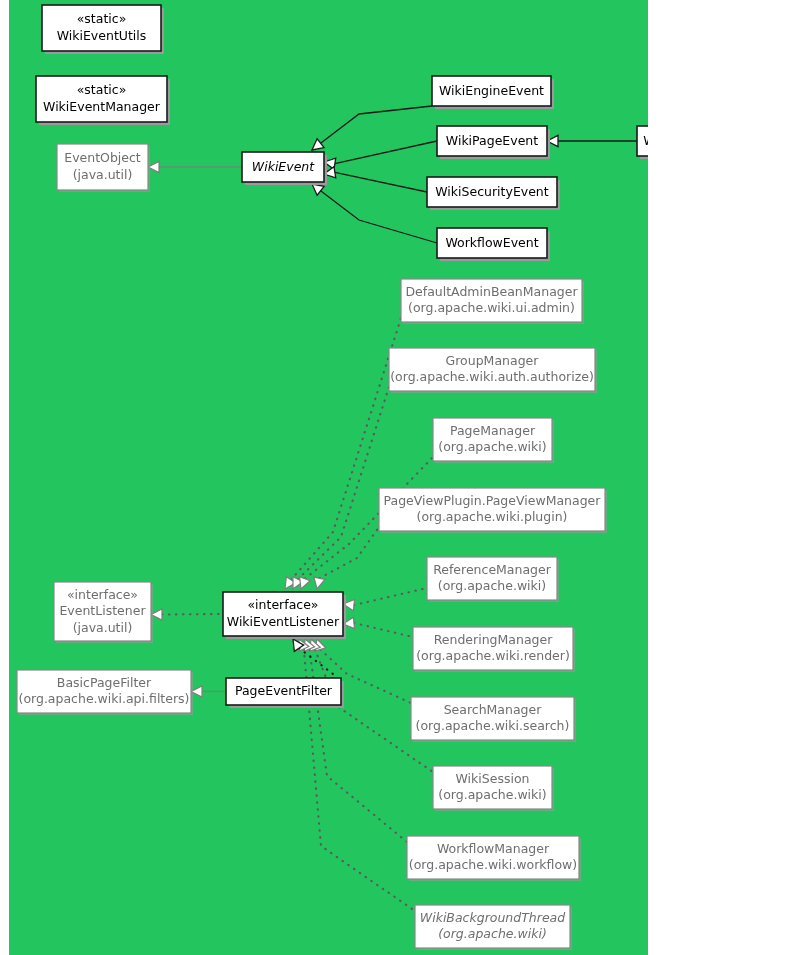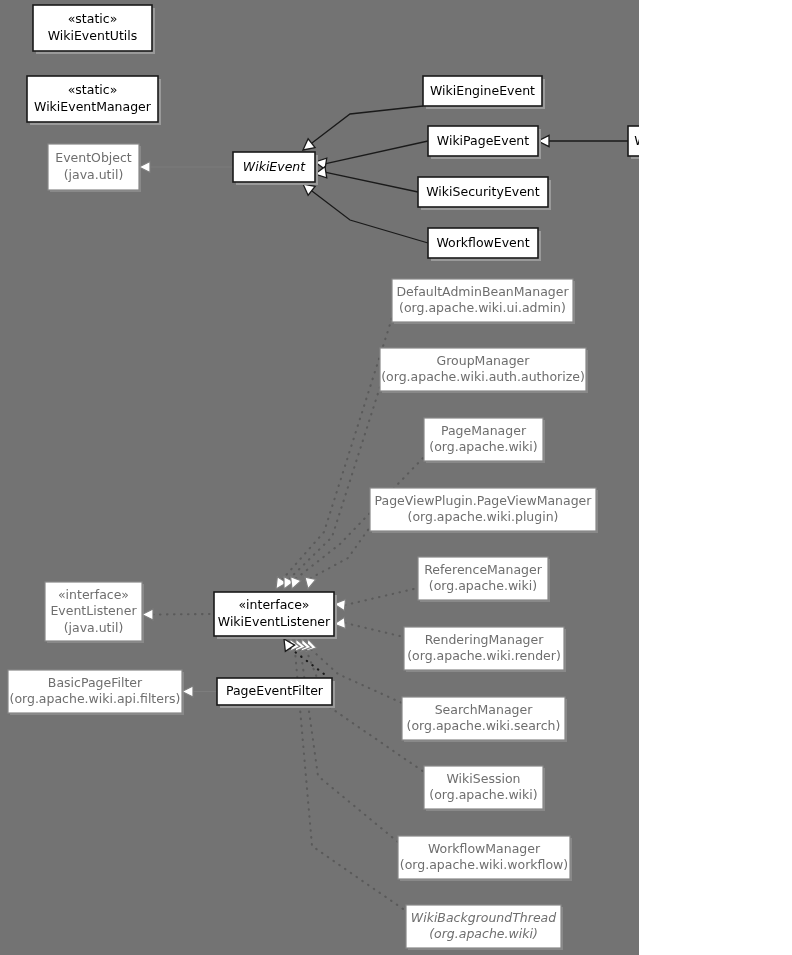--- a/index.html
+++ b/index.html
@@ -7,22 +7,23 @@
     padding: 0;
     background: #ffffff;
   }
   body {
     font-family: "DejaVu Sans", sans-serif;
   }
   #diagram-root {
     position: relative;
     width: 639px;
     height: 955px;
-    background: #737373;
+    background: #22c55e;
     overflow: hidden;
+    margin-left: 9px;
   }
   svg#uml-canvas {
     position: absolute;
     top: 0;
     left: 0;
     width: 792px;
     height: 955px;
   }
   .uml-box-rect {
     fill: #ffffff;

